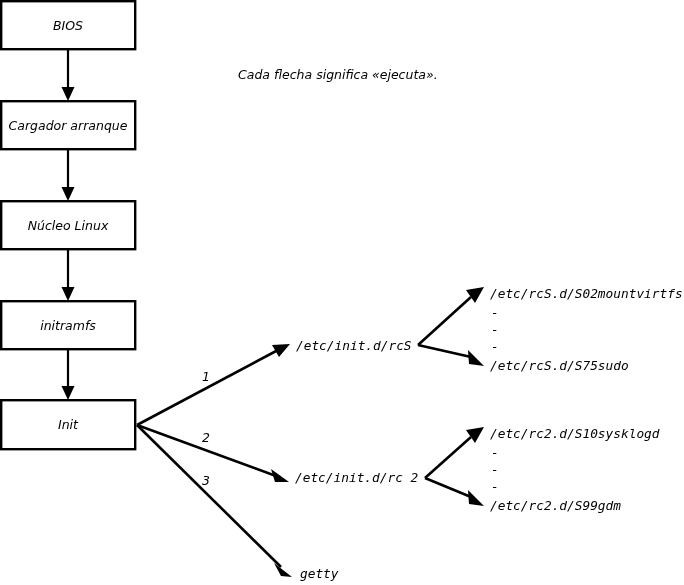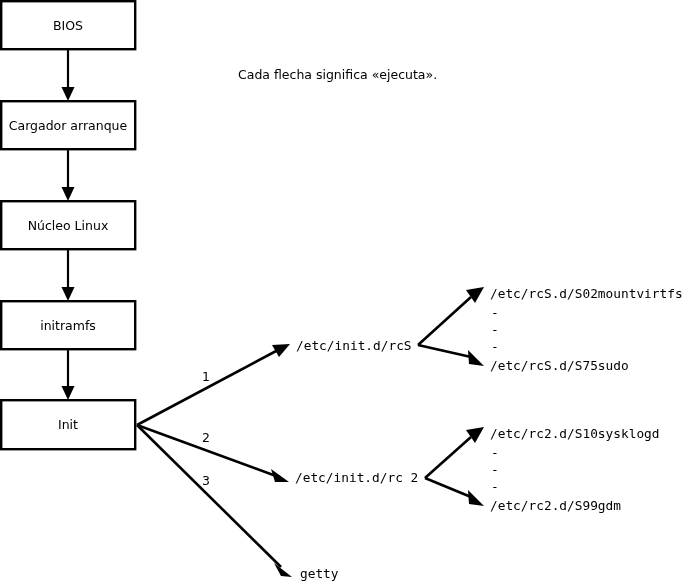--- a/index.html
+++ b/index.html
@@ -10,20 +10,21 @@
   }
   body {
     font-family: "Liberation Sans", sans-serif;
   }
   #diagram-root {
     position: relative;
     width: 684px;
     height: 585px;
     background: #ffffff;
     overflow: hidden;
+    font-style: italic;
   }
   #diagram-svg {
     position: absolute;
     top: 0;
     left: 0;
     width: 684px;
     height: 585px;
   }
   .box-rect {
     fill: #ffffff;

